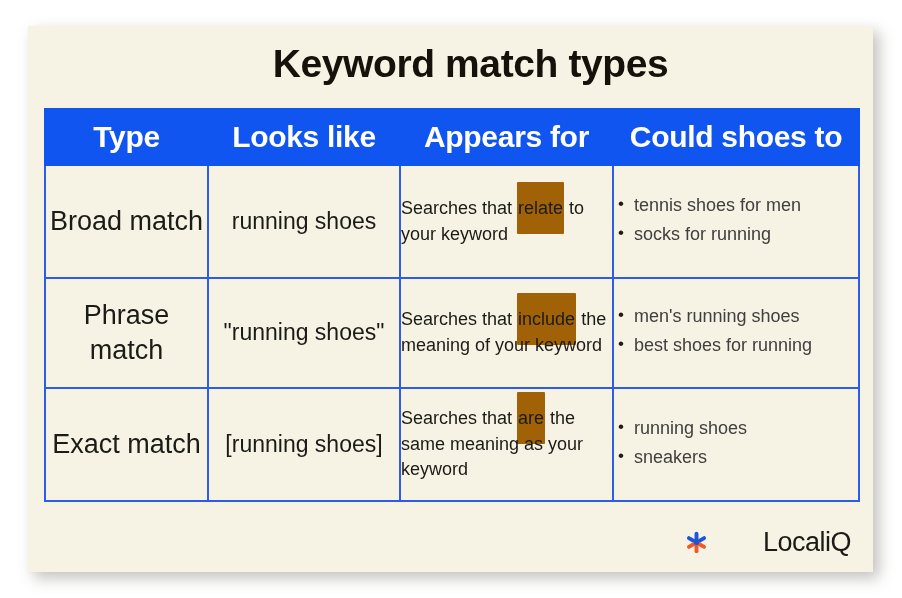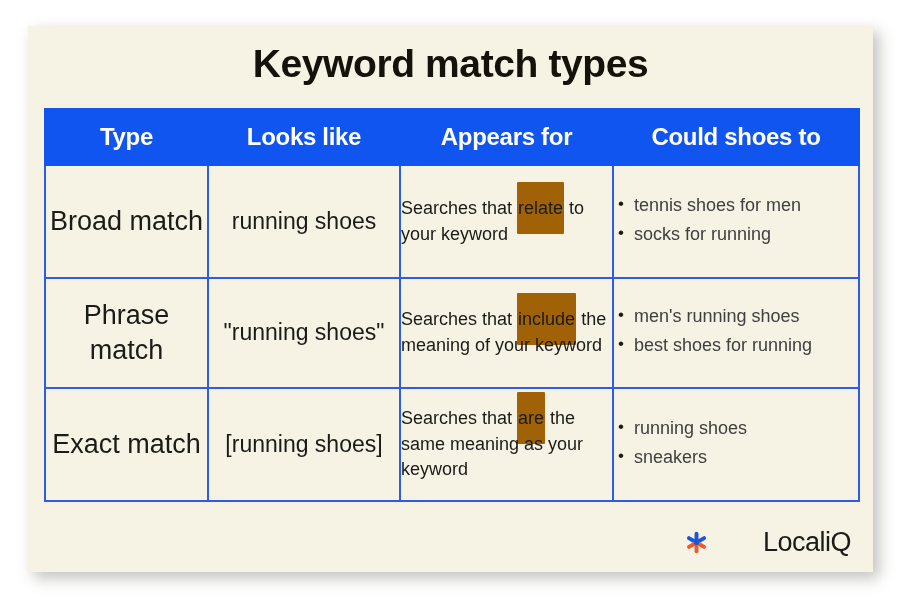--- a/index.html
+++ b/index.html
@@ -32,20 +32,21 @@
     position: absolute;
     left: 0;
     top: 16px;
     width: 845px;
     text-align: center;
     font-size: 39px;
     font-weight: bold;
     color: #15120c;
     letter-spacing: -0.4px;
     font-family: "Liberation Sans", sans-serif;
+    padding-left: 20px;
   }
 
   
   #match-table {
     position: absolute;
     left: 16px;
     top: 82px;
     width: 814px;
     border-collapse: collapse;
     table-layout: fixed;
@@ -56,21 +57,21 @@
     vertical-align: middle;
     background: #f6f3e4;
     box-sizing: border-box;
   }
 
   
   thead th {
     background: #1155f0 !important;
     border-color: #1155f0 !important;
     color: #ffffff;
-    font-size: 24px;
+    font-size: 30px;
     font-weight: bold;
     height: 56px;
     text-align: center;
     letter-spacing: -0.3px;
   }
 
   
   .col-type      { width: 163px; }
   .col-looks     { width: 192px; }
   .col-appears   { width: 213px; }

